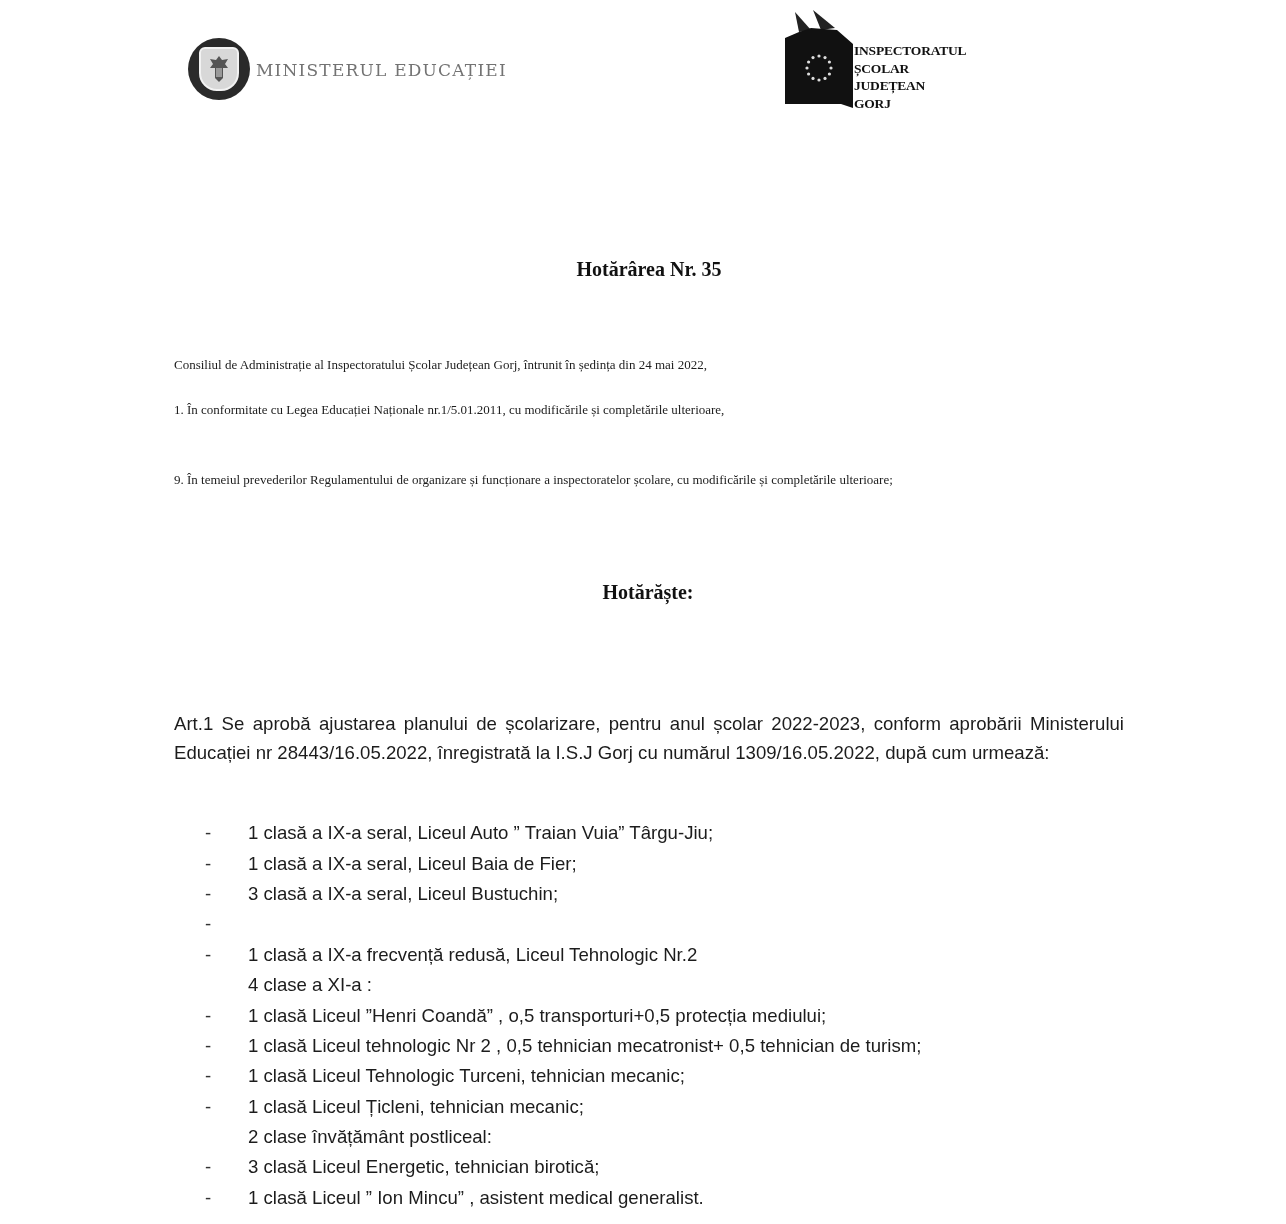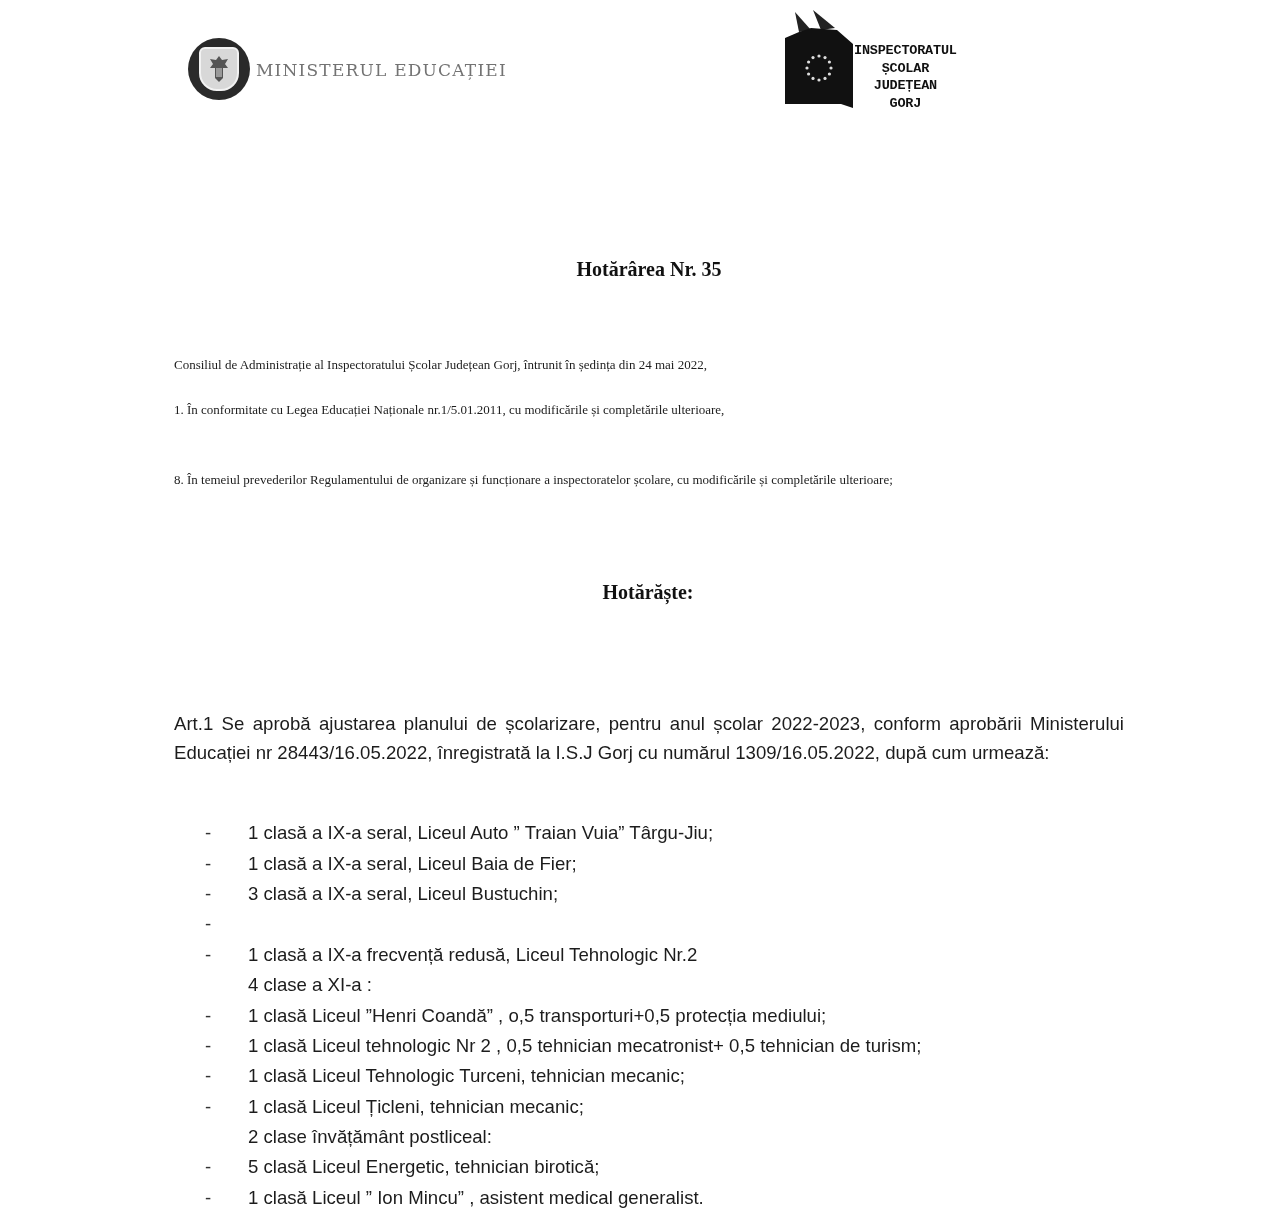--- a/index.html
+++ b/index.html
@@ -41,27 +41,26 @@
     color: #737373;
   }
 
   
   #isj-logo {
     left: 783px; top: 8px;
     width: 80px; height: 100px;
   }
   #isj-text {
     left: 854px; top: 42px;
-    font-family: Liberation Mono, monospace;
+    font-family: Liberation Serif, serif;
     font-weight: bold;
     font-size: 13.5px;
     line-height: 17.5px;
     color: #111;
     letter-spacing: -0.2px;
-    text-align: center;
   }
   #isj-text div { white-space: nowrap; }
 
   
   .title {
     font-family: "Liberation Serif", serif;
     font-weight: bold;
     font-size: 20px;
     color: #111;
     text-align: center;
@@ -154,21 +153,21 @@
   <div>INSPECTORATUL</div>
   <div>ȘCOLAR</div>
   <div>JUDEȚEAN</div>
   <div>GORJ</div>
 </div>
 
 <div id="doc-title" class="abs title">Hotărârea Nr. 35</div>
 
 <div id="intro-para" class="abs serif-p">Consiliul de Administrație al Inspectoratului Școlar Județean Gorj, întrunit în ședința din 24 mai 2022,</div>
 <div id="para-1" class="abs serif-p">1. În conformitate cu Legea Educației Naționale nr.1/5.01.2011, cu modificările și completările ulterioare,</div>
-<div id="para-2" class="abs serif-p">8. În temeiul prevederilor Regulamentului de organizare și funcționare a inspectoratelor școlare, cu modificările și completările ulterioare;</div>
+<div id="para-2" class="abs serif-p">9. În temeiul prevederilor Regulamentului de organizare și funcționare a inspectoratelor școlare, cu modificările și completările ulterioare;</div>
 
 <div id="decides-heading" class="abs title">Hotărăște:</div>
 
 <div id="art-1" class="abs sans-p">Art.1 Se aprobă ajustarea planului de școlarizare, pentru anul școlar 2022-2023, conform aprobării Ministerului Educației nr 28443/16.05.2022, înregistrată la I.S.J Gorj cu numărul 1309/16.05.2022, după cum urmează:</div>
 
 <div class="abs list">
   <div class="list-row">
     <span class="dash">-</span>
     <span class="txt">1 clasă a IX-a seral, Liceul Auto ” Traian Vuia” Târgu-Jiu;</span>
   </div>
@@ -206,19 +205,19 @@
   <div class="list-row">
     <span class="dash">-</span>
     <span class="txt">1 clasă Liceul Țicleni, tehnician mecanic;</span>
   </div>
   <div class="list-row">
     <span class="dash"></span>
     <span class="txt">2 clase învățământ postliceal:</span>
   </div>
   <div class="list-row">
     <span class="dash">-</span>
-    <span class="txt">5 clasă Liceul Energetic, tehnician birotică;</span>
+    <span class="txt">3 clasă Liceul Energetic, tehnician birotică;</span>
   </div>
   <div class="list-row">
     <span class="dash">-</span>
     <span class="txt">1 clasă Liceul ” Ion Mincu” , asistent medical generalist.</span>
   </div>
 </div>
 
 </body></html>

